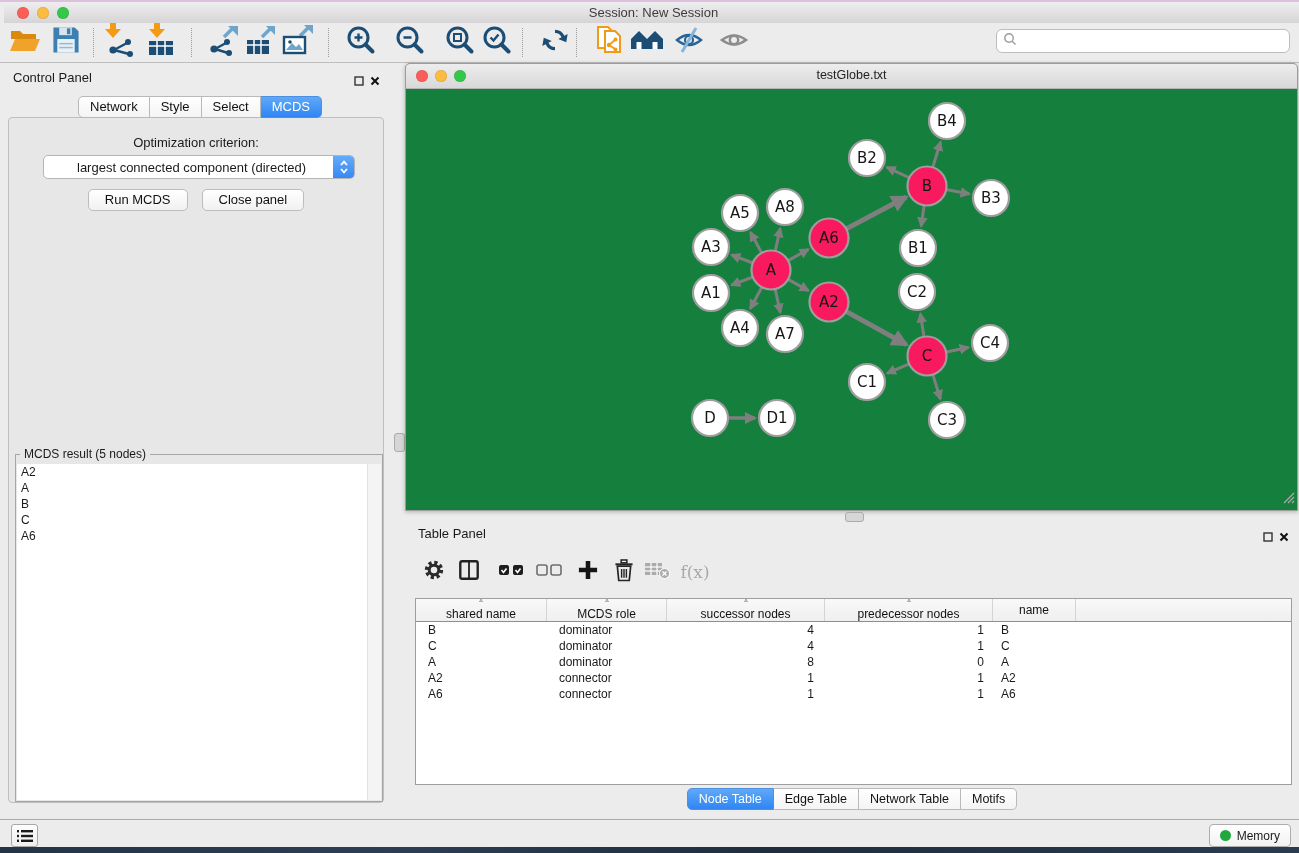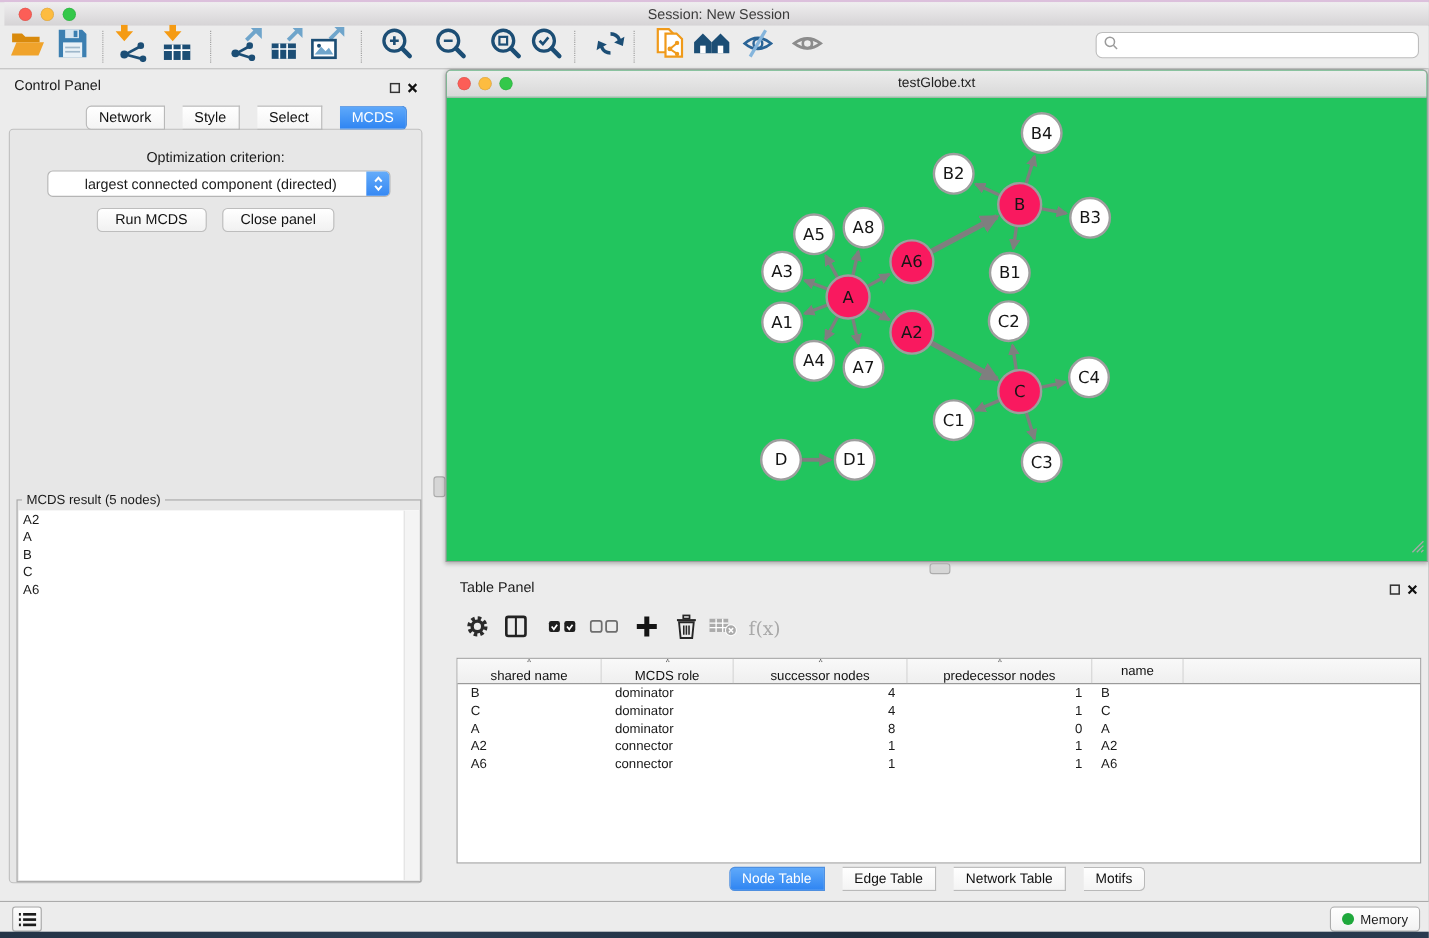--- a/index.html
+++ b/index.html
@@ -18,21 +18,21 @@
   .tbi{position:absolute;top:19px;transform:translate(-50%,-50%);cursor:default;}
   .tsep{position:absolute;top:5px;bottom:5px;border-left:1px dotted #9B9B9B;}
   .searchbox{position:absolute;right:9px;top:6px;width:294px;height:24px;background:#fff;
              border:1px solid #BDBDBD;border-radius:6px;display:flex;align-items:center;padding:0 6px;box-sizing:border-box;}
   .searchbox input{border:none;outline:none;flex:1;font-size:12px;margin-left:5px;background:transparent;font-family:"Liberation Sans",sans-serif;}
   
   .control-panel{position:absolute;left:0;top:63px;width:390px;height:756px;}
   .panel-header{position:relative;height:28px;}
   .panel-header .ph-title{position:absolute;left:13px;top:7px;font-size:13px;}
   .ph-float{position:absolute;right:26px;top:9px;} .ph-close{position:absolute;right:10px;top:9px;}
-  .seg{position:absolute;display:flex;z-index:3;gap:16px;}
+  .seg{position:absolute;display:flex;z-index:3;}
   .seg .sg{background:linear-gradient(#FFFFFF,#F4F4F4);border:1px solid #B9B9B9;border-left:none;
            font-size:13px;height:20px;line-height:20px;padding:0 11px;color:#111;}
   .seg .sg:first-child{border-left:1px solid #B9B9B9;border-radius:5px 0 0 5px;}
   .seg .sg:last-child{border-radius:0 5px 5px 0;}
   .seg .sg.active{background:linear-gradient(#5FA9FA,#2F85F2);color:#fff;border-color:#4E8FE0;}
   .cp-seg{top:33px;left:78px;}
   .tab-content{position:absolute;left:8px;right:6px;top:54px;bottom:16px;background:#E7E7E7;
                border:1px solid #BFBFBF;border-radius:4px;}
   .opt-label{position:absolute;left:0;right:0;top:17px;text-align:center;font-size:13px;}
   .dropdown{position:absolute;left:34px;right:28px;top:37px;height:24px;background:#fff;border:1px solid #B5B5B5;
@@ -46,21 +46,21 @@
   .result-box{position:absolute;left:6px;top:336px;width:366px;height:346px;border:1px solid #A6A6A6;}
   .result-title{position:absolute;left:4px;top:-8px;background:#E7E7E7;padding:0 4px;font-size:12px;}
   .result-list{position:absolute;left:1px;right:1px;top:9px;bottom:1px;background:#fff;overflow:hidden;}
   .result-scroll{position:absolute;right:0;top:0;bottom:0;width:13px;background:#F4F4F4;border-left:1px solid #E2E2E2;}
   .result-item{font-size:12px;line-height:16px;padding-left:4px;}
   .vsplit-handle{position:absolute;left:394px;top:433px;width:9px;height:17px;background:#D6D6D6;
                  border:1px solid #ABABAB;border-radius:3px;}
   .hsplit-handle{position:absolute;left:845px;top:512px;width:17px;height:8px;background:#D6D6D6;
                  border:1px solid #ABABAB;border-radius:3px;}
   
-  .net-frame{position:absolute;left:405px;top:63px;width:893px;height:448px;background:#22c55e;
+  .net-frame{position:absolute;left:405px;top:63px;width:893px;height:448px;background:#15803d;
              border:1px solid #9C9C9C;border-radius:5px 5px 0 0;box-sizing:border-box;box-shadow:0 1px 4px rgba(0,0,0,.25);}
   .net-titlebar{position:relative;height:24px;background:linear-gradient(#EDEDED,#D8D8D8);
                 border-bottom:1px solid #B5B5B5;border-radius:4px 4px 0 0;}
   .net-titlebar .title{position:absolute;left:0;right:0;top:4px;text-align:center;font-size:12.5px;color:#222;}
   .net-lights{position:absolute;top:6px;left:10px;display:flex;gap:7px;}
   #net-svg{position:absolute;left:0;top:25px;}
   #net-svg text{font:15px "DejaVu Sans",sans-serif;fill:#161616;}
   .net-grip{position:absolute;right:2px;bottom:2px;}
   
   .table-panel{position:absolute;left:405px;top:519px;width:894px;height:300px;}

